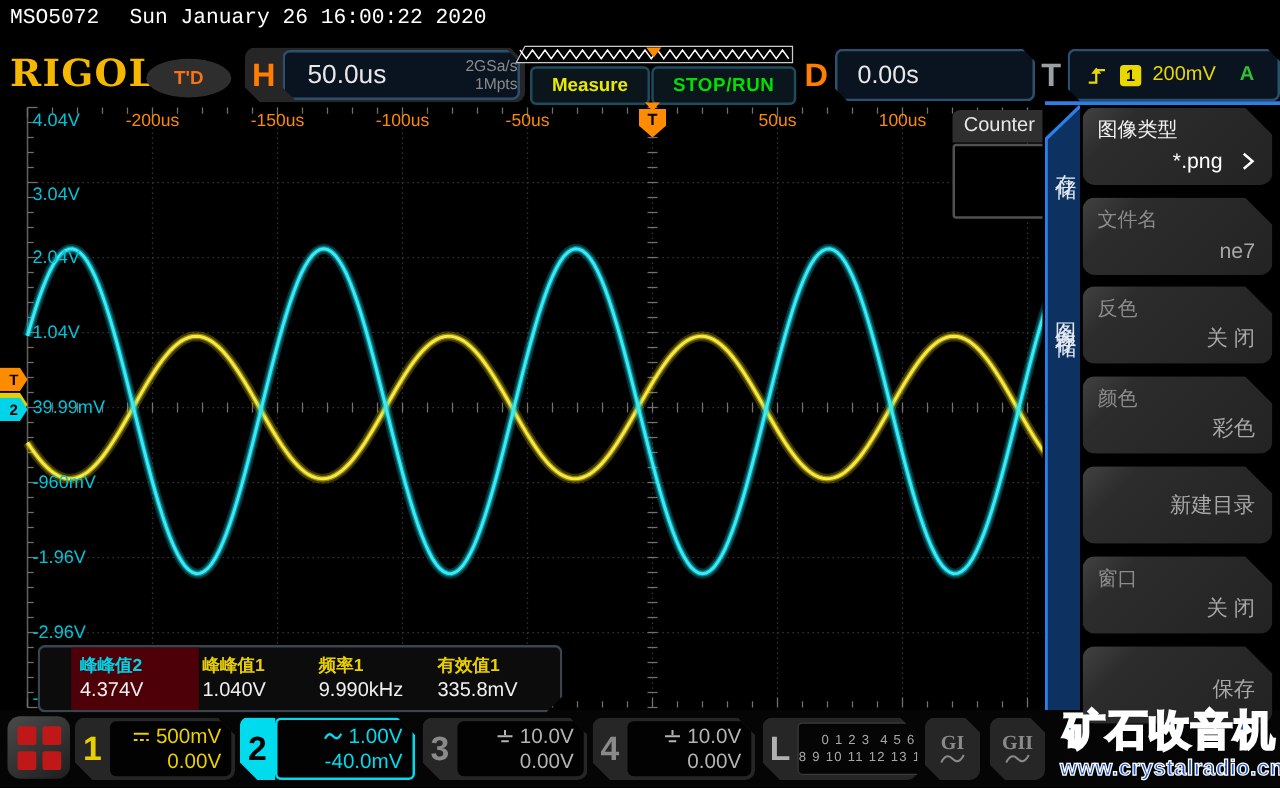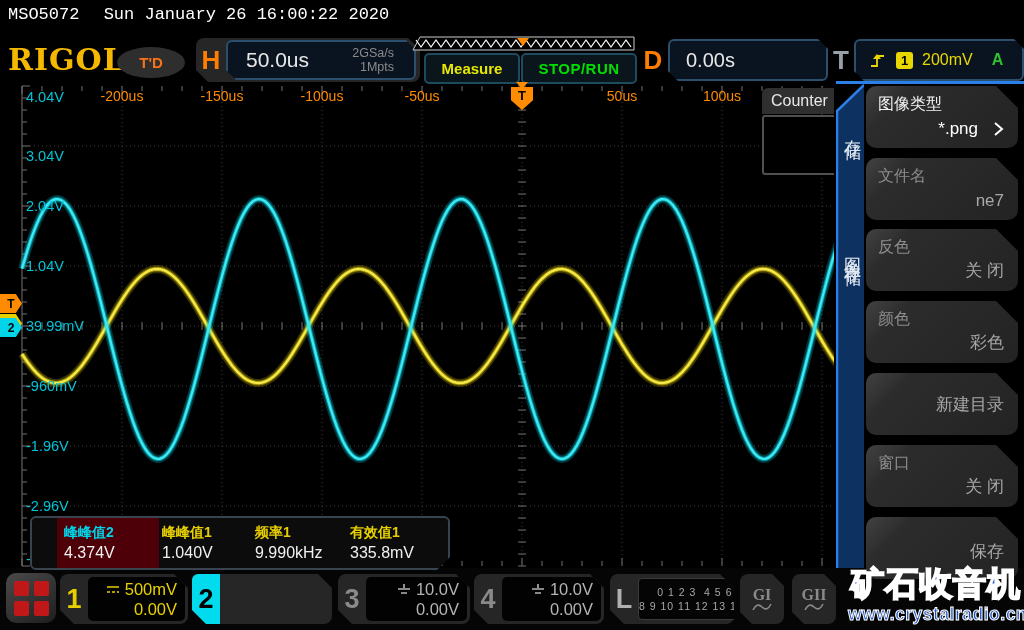--- a/index.html
+++ b/index.html
@@ -18,21 +18,21 @@
             font-weight:bold;font-size:15px;}
   .navybox{background:#0a1420;border:2px solid #2c4f6e;border-radius:6px;
            clip-path:polygon(0 0,calc(100% - 10px) 0,100% 10px,100% 100%,10px 100%,0 calc(100% - 10px));}
   #h-group{left:196px;top:38px;width:224px;height:44px;background:#262626;border-radius:8px;
            clip-path:polygon(0 0,calc(100% - 12px) 0,100% 12px,100% 100%,12px 100%,0 calc(100% - 12px));
            display:flex;align-items:center;}
   .big-letter{font-size:26px;font-weight:bold;width:30px;text-align:center;flex:none;}
   #h-group .big-letter{color:#ff7d00;}
   #h-inner{flex:1;height:36px;margin-right:4px;display:flex;align-items:center;}
   #h-timebase{color:#e8e8e8;font-size:21px;padding-left:18px;flex:1;}
-  #h-acq{color:#8a8a8a;font-size:12.5px;text-align:right;padding-right:20px;line-height:14px;}
+  #h-acq{color:#8a8a8a;font-size:12.5px;text-align:right;padding-right:0;line-height:14px;}
   #overview-bar{left:412px;top:36px;width:224px;height:16px;}
   .hdr-btn{top:53px;height:27px;background:#0b151c;border:2px solid #1f4b5e;border-radius:5px;
            display:flex;align-items:center;justify-content:center;font-weight:bold;font-size:15px;}
   #measure-btn{left:424px;width:92px;color:#e8e800;}
   #run-btn{left:521px;width:112px;color:#00e000;letter-spacing:.5px;}
   #d-group{left:638px;top:40px;width:190px;height:40px;display:flex;align-items:center;}
   #d-group .big-letter{color:#ff7d00;}
   #d-inner{flex:1;height:38px;display:flex;align-items:center;color:#e8e8e8;font-size:20px;}
   #d-inner span{padding-left:16px;}
   #t-group{left:828px;top:40px;width:196px;height:40px;display:flex;align-items:center;}
@@ -523,20 +523,29 @@
             <line x1="1" y1="8" x2="13" y2="8" stroke="#e8d000" stroke-width="1.6" stroke-dasharray="3 2"></line>
           </svg>
           <span>500mV</span>
         </span>
         <span>0.00V</span>
       </div>
     </div>
 
     <div class="ch-block" id="ch2">
       <span class="ch-num">2</span>
+      <div class="ch-vals">
+        <span class="ch-row1">
+          <svg width="15" height="10" viewBox="0 0 15 10">
+            <path d="M1 7 Q4 1 7.5 5 Q11 9 14 3" fill="none" stroke="#00dcee" stroke-width="1.8"></path>
+          </svg>
+          <span>1.00V</span>
+        </span>
+        <span>-40.0mV</span>
+      </div>
     </div>
 
     <div class="ch-block ch-dim" id="ch3">
       <span class="ch-num">3</span>
       <div class="ch-vals">
         <span class="ch-row1">
           <svg width="14" height="11" viewBox="0 0 14 11">
             <line x1="7" y1="0" x2="7" y2="4" stroke="#b4b4b4" stroke-width="1.6"></line>
             <line x1="1" y1="5" x2="13" y2="5" stroke="#b4b4b4" stroke-width="1.6"></line>
             <line x1="4" y1="9" x2="10" y2="9" stroke="#b4b4b4" stroke-width="1.6"></line>

